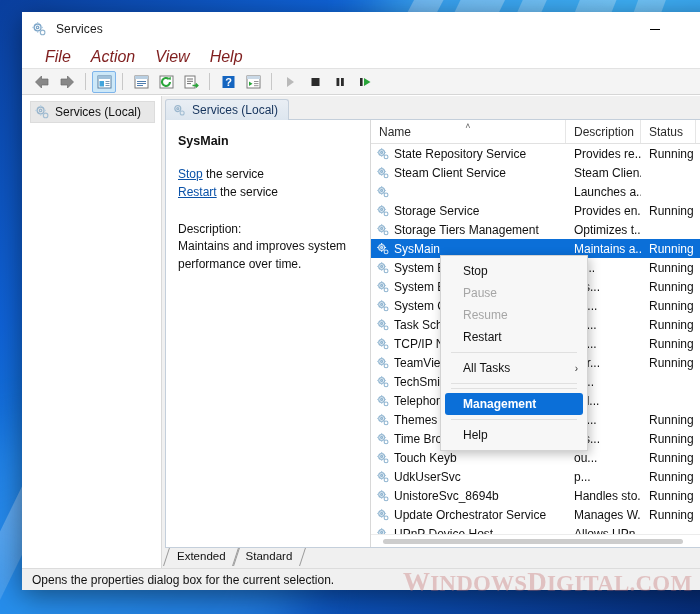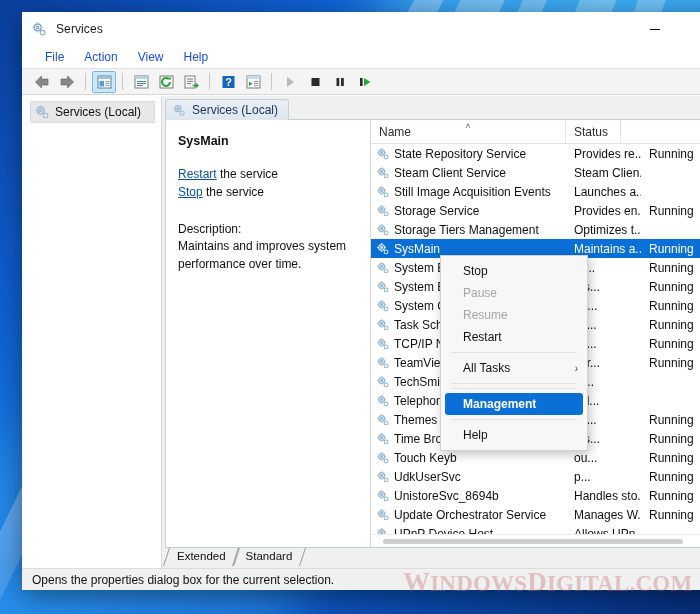--- a/index.html
+++ b/index.html
@@ -65,22 +65,22 @@
   .win-btn .bar { width: 10px; height: 1px; background: #000; }
   
   .menubar {
     height: 23px; min-height: 23px;
     background: #fff;
     display: flex; align-items: center;
     padding-left: 14px;
     border-bottom: 1px solid #e2e2e2;
   }
   .menubar .mi {
-    font-size: 12px; color: #1d4ed8;
-    padding: 2px 9px; margin-right: 2px;
+    font-size: 16px; color: #7f1d1d;
+    padding: 2px 9px; margin-right: 2px; font-style: italic;
   }
   
   .toolbar {
     height: 26px; min-height: 26px;
     background: #f4f4f4;
     border-bottom: 1px solid #d6d6d6;
     display: flex; align-items: center;
     padding-left: 8px; gap: 1px;
   }
   .tb-btn {
@@ -473,36 +473,39 @@
           <span>Services (Local)</span>
         </div>
       </div>
 
       <div class="split">
 
         <div class="detail">
           <div class="svc-title">SysMain</div>
           <div class="links">
             <div>
-              <a>Restart</a><span> the service</span>
+              <a>Stop</a><span> the service</span>
             </div>
             <div>
-              <a>Stop</a><span> the service</span>
+              <a>Restart</a><span> the service</span>
             </div>
           </div>
           <div class="desc-label">Description:</div>
           <div class="desc-body">Maintains and improves system performance over time.</div>
         </div>
 
         <div class="listview">
           <div class="lv-header" id="lv-header">
               <div class="col" style="width: 195px; flex: 0 0 auto;">
                 <span class="sortmark">˄</span>
                 <span>Name</span>
               </div>
+              <div class="col" style="width: 75px; flex: 0 0 auto;">
+                <span>Description</span>
+              </div>
               <div class="col" style="width: 55px; flex: 0 0 auto;">
                 <span>Status</span>
               </div>
               <div class="col" style="width: 30px; flex: 1 1 0%;"></div>
             </div>
           <div class="lv-body" id="lv-body">
               <div class="lv-row">
                 <div class="c-name" style="width: 195px;">
                   <span class="ico"><svg viewBox="0 0 16 16" width="14" height="14">
                       <g fill="none" stroke="#8fb4d0" stroke-width="1.4">
@@ -552,21 +555,20 @@
                         <circle cx="6.4" cy="6.2" r="1.1"></circle>
                       </g>
                       <g fill="#b0cade">
                         <rect x="5.8" y="1.1" width="1.3" height="1.7"></rect>
                         <rect x="5.8" y="9.6" width="1.3" height="1.7"></rect>
                         <rect x="1.3" y="5.6" width="1.7" height="1.3"></rect>
                         <rect x="9.8" y="5.6" width="1.7" height="1.3"></rect>
                       </g>
                       <circle cx="11.5" cy="11.3" r="2.2" fill="none" stroke="#8fb4d0" stroke-width="1.2"></circle>
                     </svg></span>
-                  <span>Still Image Acquisition Events</span>
                 </div>
                 <div class="c" style="width: 75px;">Launches a...</div>
                 <div class="c" style="width: 55px;"></div>
                 <div class="c" style="width: 30px; flex: 1 1 0%;">Ma</div>
               </div>
               <div class="lv-row">
                 <div class="c-name" style="width: 195px;">
                   <span class="ico"><svg viewBox="0 0 16 16" width="14" height="14">
                       <g fill="none" stroke="#8fb4d0" stroke-width="1.4">
                         <circle cx="6.4" cy="6.2" r="3.3"></circle>

